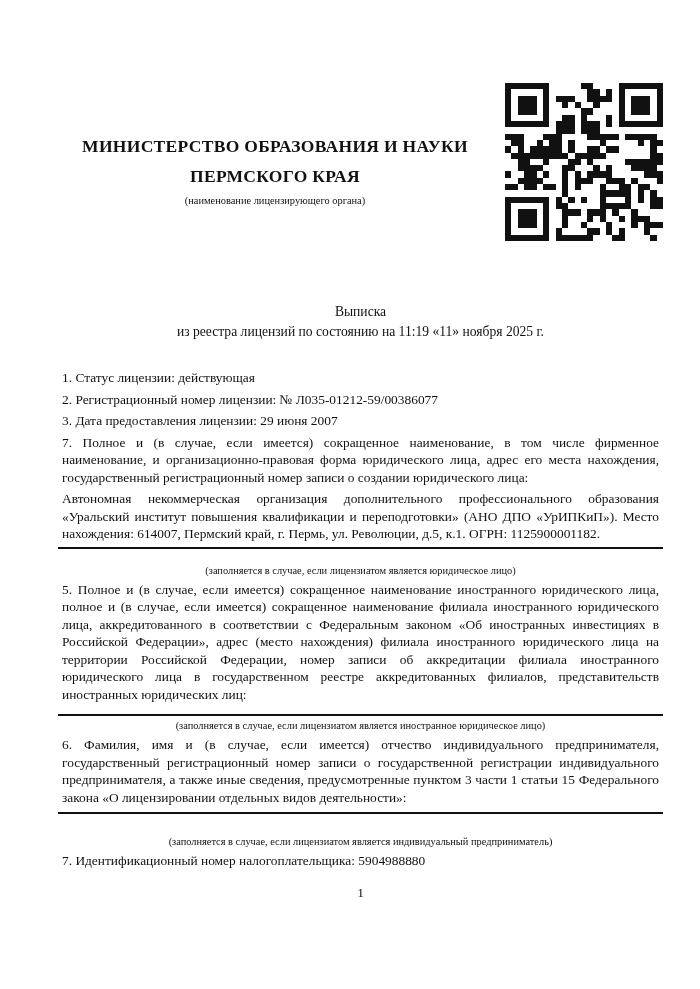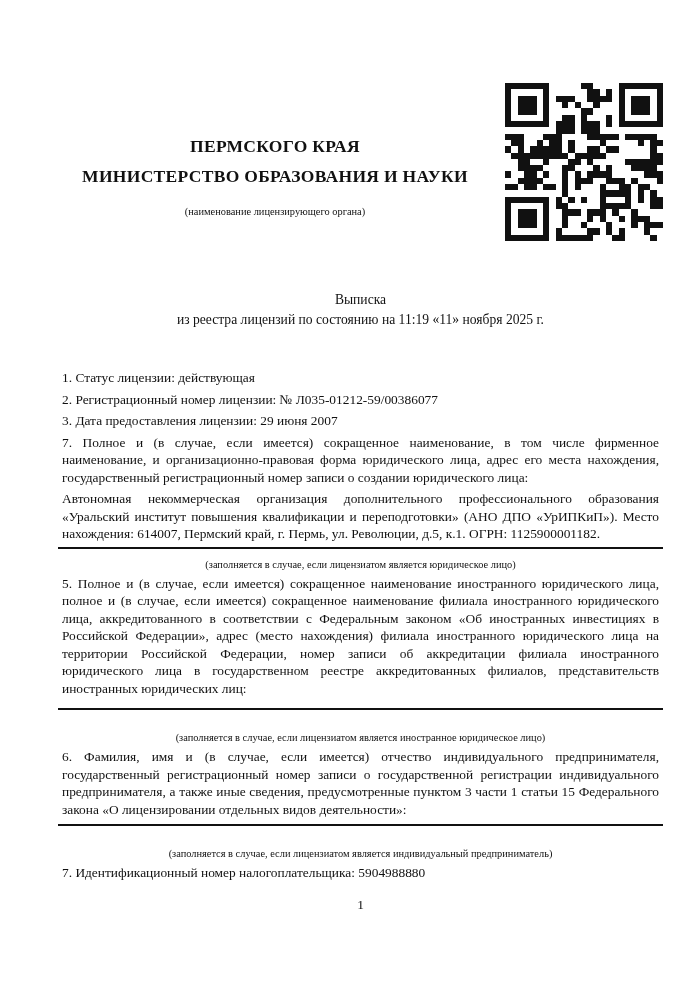--- a/index.html
+++ b/index.html
@@ -16,46 +16,46 @@
     width:158px;height:158px;display:block;
   }
   .ministry{
     position:absolute;left:55px;top:131px;width:440px;
     text-align:center;
   }
   .ministry .name{
     font-size:17.5px;font-weight:bold;line-height:30px;
     letter-spacing:.3px;
   }
-  .ministry .small-caption{margin-top:14px;}
+  .ministry .small-caption{margin-top:3px;}
   .small-caption{
     font-size:10.4px;line-height:13px;text-align:center;color:#111;
   }
   
   .doc-title{
-    position:absolute;left:58px;top:290px;width:605px;
+    position:absolute;left:58px;top:302px;width:605px;
     text-align:center;font-size:13.6px;line-height:19.5px;
   }
   
   .content{
     position:absolute;left:58px;top:365px;width:605px;
     font-size:13.4px;line-height:17.5px;
   }
   .content p{margin:4px;padding:0;}
   .just{text-align:justify;}
   .rule{border:0;border-top:2px solid #111;margin:0;height:0;}
   .mt-cap{margin-top:1px;}
   .item-2{margin-top:24px;}
   .item-3{margin-top:16px;}
   .item-4{margin-top:15px;}
   .rule-4{margin-top:0;}
-  .cap-4{margin-top:9px;}
+  .cap-4{margin-top:15px;}
   .item-5{margin-top:18px;}
   .rule-5{margin-top:11px;}
-  .cap-5{margin-top:21px;}
+  .cap-5{margin-top:3px;}
   .item-6{margin-top:20px;}
   .rule-6{margin-top:6px;}
   .cap-6{margin-top:21px;}
   .item-7{margin-top:29px;}
   .page-number{
     margin-top:14px;text-align:center;font-size:13.4px;line-height:17.5px;
   }
 </style>
 </head>
 <body>
@@ -285,22 +285,22 @@
       <path fill-rule="evenodd" d="M0,0h7v7h-7z M1,1v5h5v-5z"></path>
       <rect x="2" y="2" width="3" height="3"></rect>
       <path fill-rule="evenodd" d="M18,0h7v7h-7z M19,1v5h5v-5z"></path>
       <rect x="20" y="2" width="3" height="3"></rect>
       <path fill-rule="evenodd" d="M0,18h7v7h-7z M1,19v5h5v-5z"></path>
       <rect x="2" y="20" width="3" height="3"></rect>
     </svg>
 
   <div class="ministry">
     <div class="name">
+      <div>МИНИСТЕРСТВО ОБРАЗОВАНИЯ И НАУКИ</div>
       <div>ПЕРМСКОГО КРАЯ</div>
-      <div>МИНИСТЕРСТВО ОБРАЗОВАНИЯ И НАУКИ</div>
     </div>
     <div class="small-caption">(наименование лицензирующего органа)</div>
   </div>
 
   <div class="doc-title">
     <div>Выписка</div>
     <div>из реестра лицензий по состоянию на 11:19 «11» ноября 2025 г.</div>
   </div>
 
   <div class="content">

